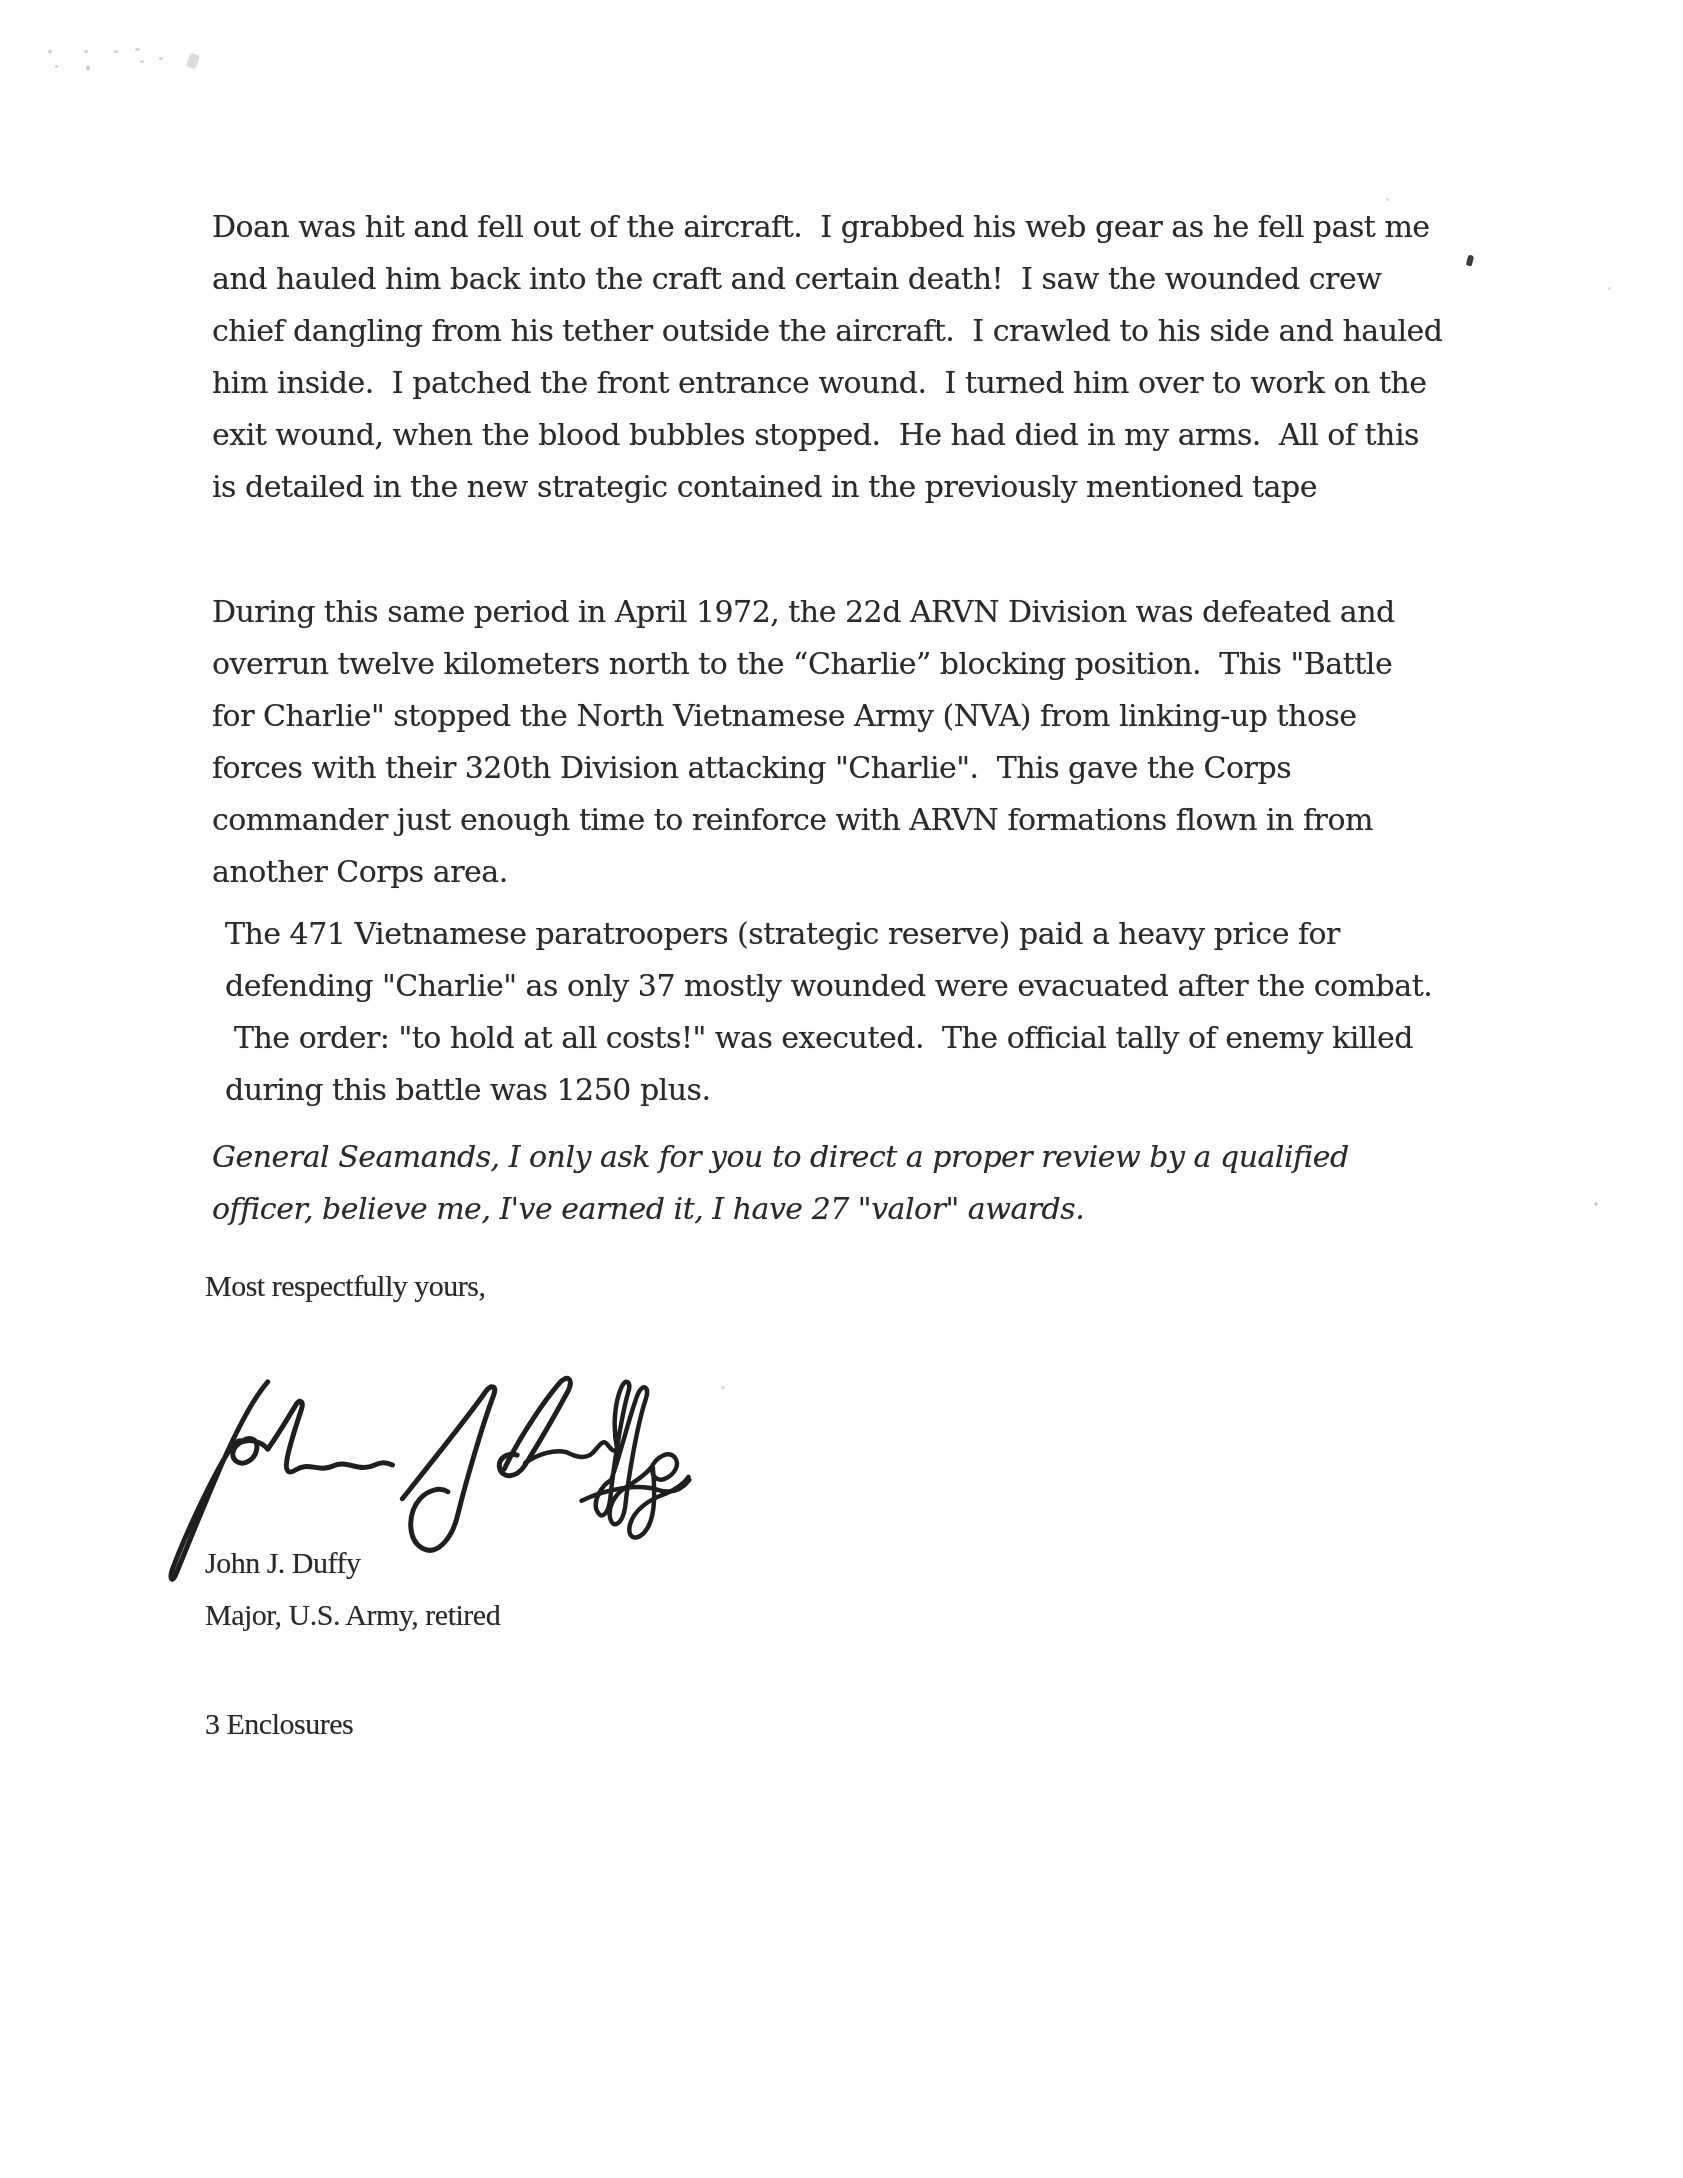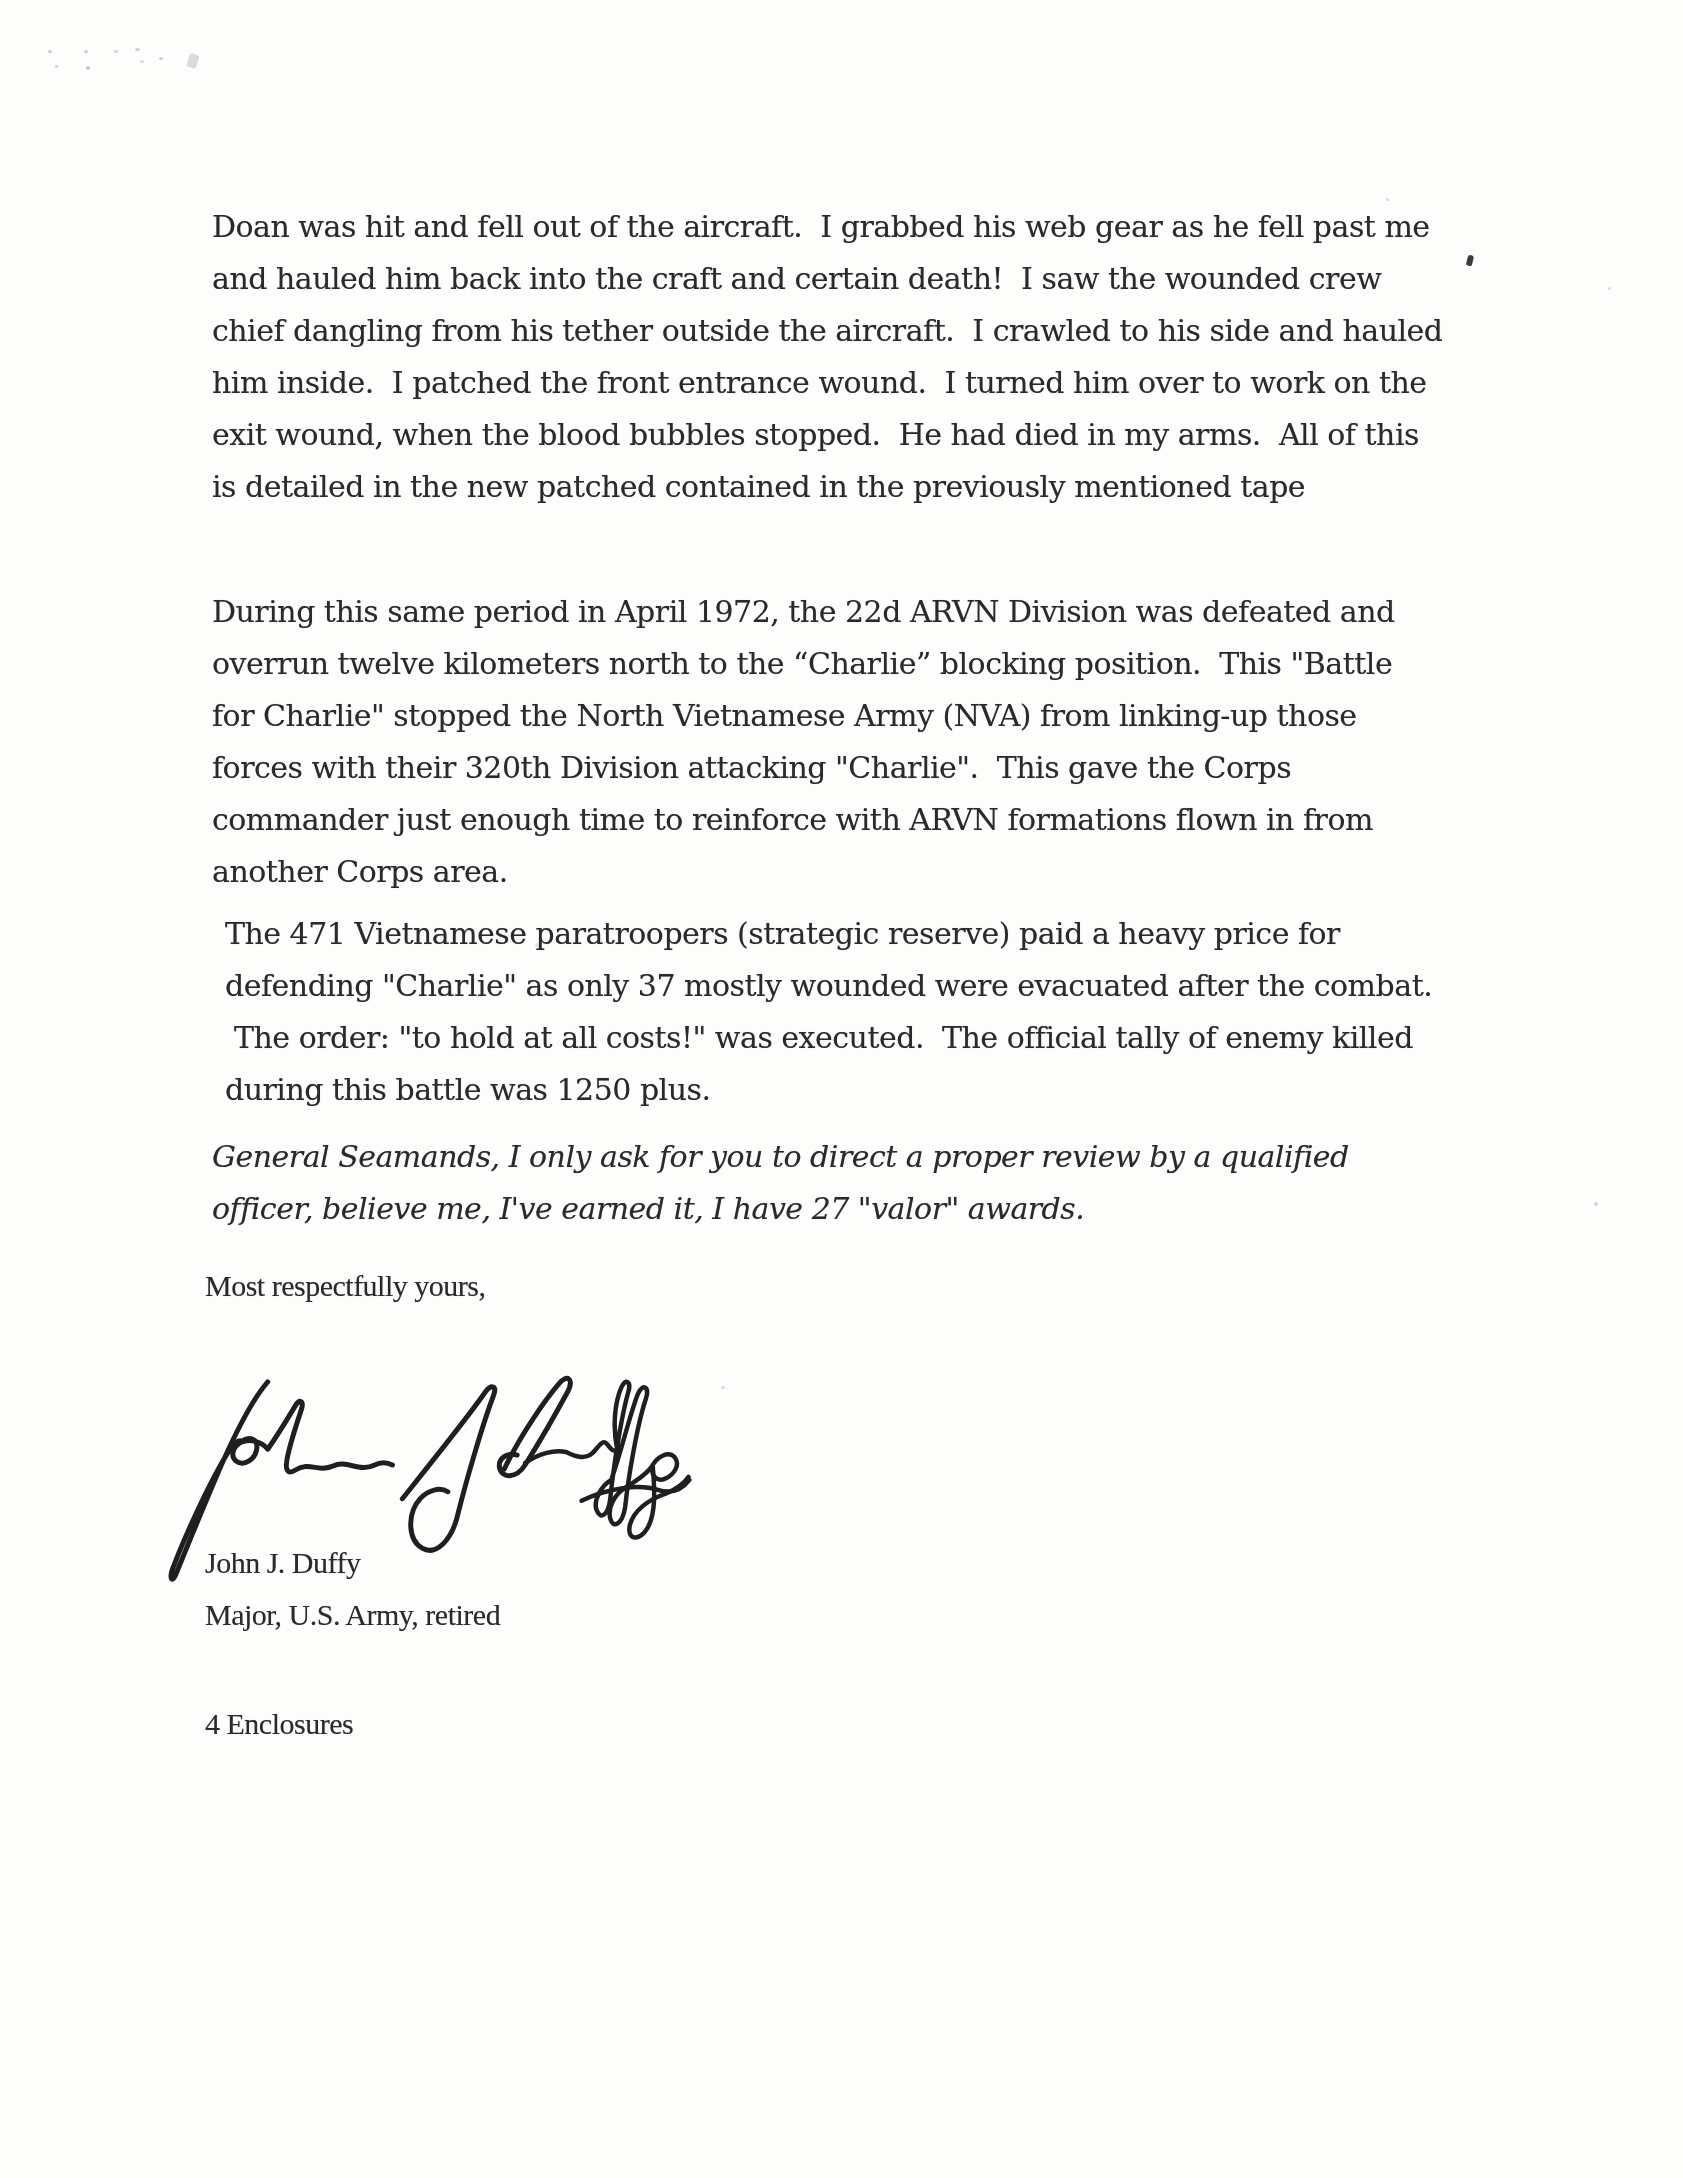--- a/index.html
+++ b/index.html
@@ -82,21 +82,21 @@
   <div class="speck" style="left:721px;top:1386px;width:4px;height:3px;background:#d8d8d8;"></div>
 
   <div class="stray-apostrophe"></div>
 
   <div class="para" style="top:201px;">
     <div class="line">Doan was hit and fell out of the aircraft.  I grabbed his web gear as he fell past me</div>
     <div class="line">and hauled him back into the craft and certain death!  I saw the wounded crew</div>
     <div class="line">chief dangling from his tether outside the aircraft.  I crawled to his side and hauled</div>
     <div class="line">him inside.  I patched the front entrance wound.  I turned him over to work on the</div>
     <div class="line">exit wound, when the blood bubbles stopped.  He had died in my arms.  All of this</div>
-    <div class="line">is detailed in the new patched contained in the previously mentioned tape</div>
+    <div class="line">is detailed in the new strategic contained in the previously mentioned tape</div>
   </div>
 
   <div class="para" style="top:586px;">
     <div class="line">During this same period in April 1972, the 22d ARVN Division was defeated and</div>
     <div class="line">overrun twelve kilometers north to the “Charlie” blocking position.  This "Battle</div>
     <div class="line">for Charlie" stopped the North Vietnamese Army (NVA) from linking-up those</div>
     <div class="line">forces with their 320th Division attacking "Charlie".  This gave the Corps</div>
     <div class="line">commander just enough time to reinforce with ARVN formations flown in from</div>
     <div class="line">another Corps area.</div>
   </div>
@@ -185,17 +185,17 @@
       C 474 135, 505 131, 524 137
       C 539 142, 549 136, 556 127"></path>
   </svg>
 
   <div class="sig-text-block" style="top:1537px;">
     <div class="line">John J. Duffy</div>
     <div class="line">Major, U.S. Army, retired</div>
   </div>
 
   <div class="enclosure-block" style="top:1698px;">
-    <div class="line">4 Enclosures</div>
+    <div class="line">3 Enclosures</div>
   </div>
 
 </div>
 
 
 </body></html>

